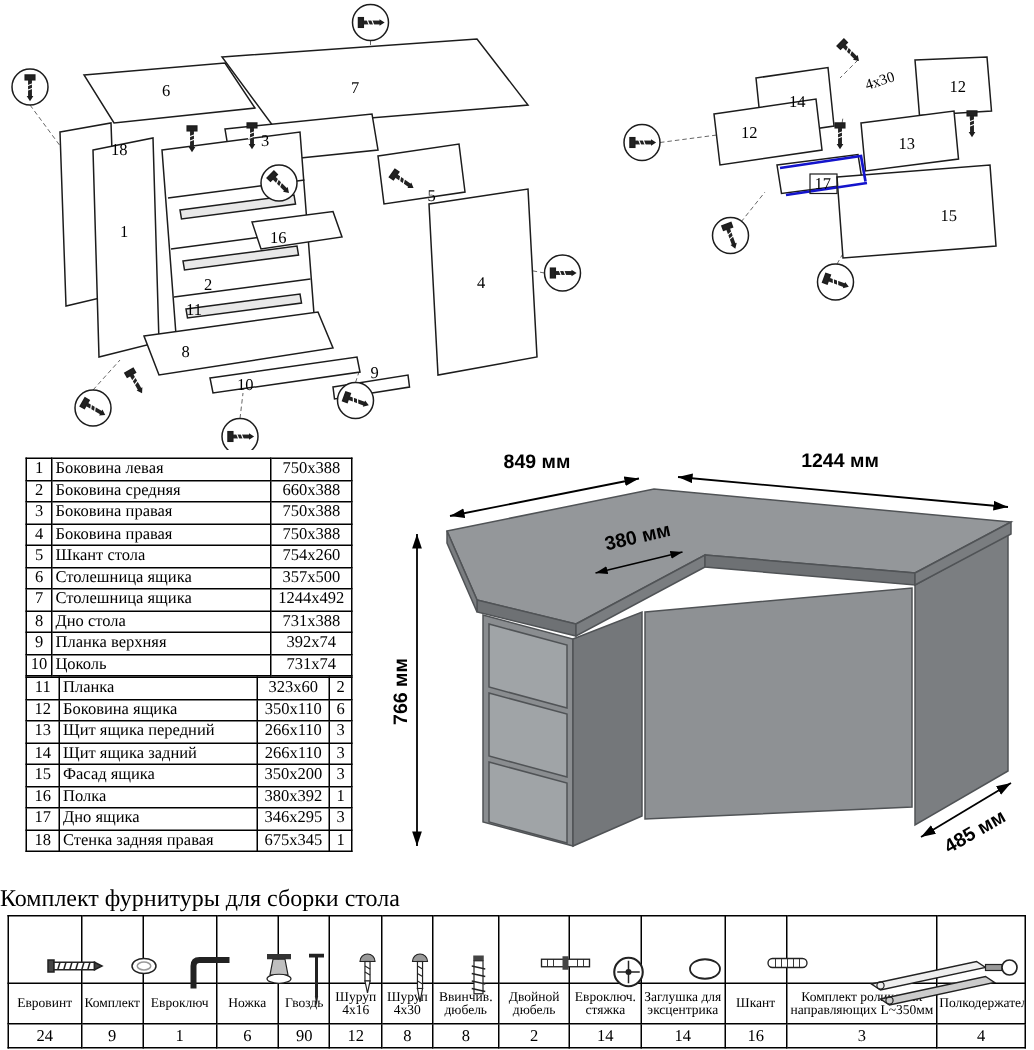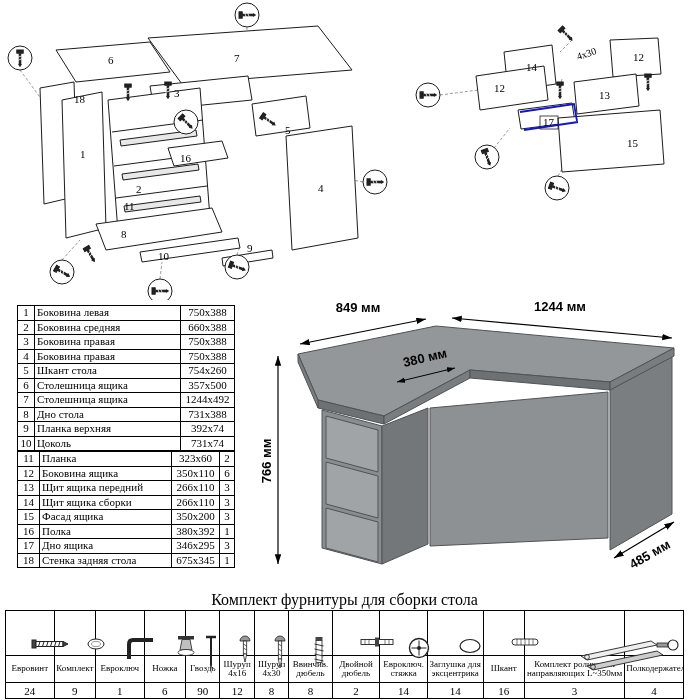--- a/index.html
+++ b/index.html
@@ -10,21 +10,21 @@
   #deskrender{left:258px;top:296px;}
   svg text{font-family:"Liberation Serif",serif;}
   .dim text{font-family:"Liberation Sans",sans-serif;font-weight:bold;font-size:13px;}
   table{border-collapse:collapse;}
   .parts{position:absolute;left:17px;table-layout:fixed;font-size:11px;}
   .parts td{border:1px solid #000;height:13.5px;padding:0 2px;line-height:1;
             white-space:nowrap;overflow:hidden;}
   .parts td.c{text-align:center;padding:0;}
   #parts1{top:305px;width:217px;}
   #parts2{top:451px;width:217px;}
-  .title{position:absolute;left:0;top:591px;width:689px;text-align:center;font-size:16px;}
+  .title{position:absolute;left:0;top:591px;width:689px;font-size:16px;}
   #hw{position:absolute;left:5px;top:610px;width:679px;table-layout:fixed;font-size:9px;border-radius:19px;}
   #hw td{border:1px solid #000;text-align:center;vertical-align:middle;padding:0 1px;overflow:hidden;}
   .hw-icons td{height:44px;}
   .hw-labels td{height:26px;line-height:1.05;white-space:normal;}
   .hw-qty td{height:15px;font-size:11px;margin-top:30px;}
 </style>
 </head>
 <body>
 
 <div class="sheet">
@@ -233,21 +233,21 @@
           <td class="c">6</td>
         </tr>
     <tr>
           <td class="c">13</td>
           <td>Щит ящика передний</td>
           <td class="c">266x110</td>
           <td class="c">3</td>
         </tr>
     <tr>
           <td class="c">14</td>
-          <td>Щит ящика сборки</td>
+          <td>Щит ящика задний</td>
           <td class="c">266x110</td>
           <td class="c">3</td>
         </tr>
     <tr>
           <td class="c">15</td>
           <td>Фасад ящика</td>
           <td class="c">350x200</td>
           <td class="c">3</td>
         </tr>
     <tr>
@@ -257,21 +257,21 @@
           <td class="c">1</td>
         </tr>
     <tr>
           <td class="c">17</td>
           <td>Дно ящика</td>
           <td class="c">346x295</td>
           <td class="c">3</td>
         </tr>
     <tr>
           <td class="c">18</td>
-          <td>Стенка задняя стола</td>
+          <td>Стенка задняя правая</td>
           <td class="c">675x345</td>
           <td class="c">1</td>
         </tr>
   </tbody>
 </table>
 
 <svg id="deskrender" width="429" height="290" viewBox="0 0 429 290">
   <defs>
     <marker id="da" viewBox="0 0 10 10" markerWidth="9" markerHeight="9" refX="9" refY="3" orient="auto-start-reverse">
       <path d="M0,0 L9,3 L0,6 Z" fill="#000"></path>

